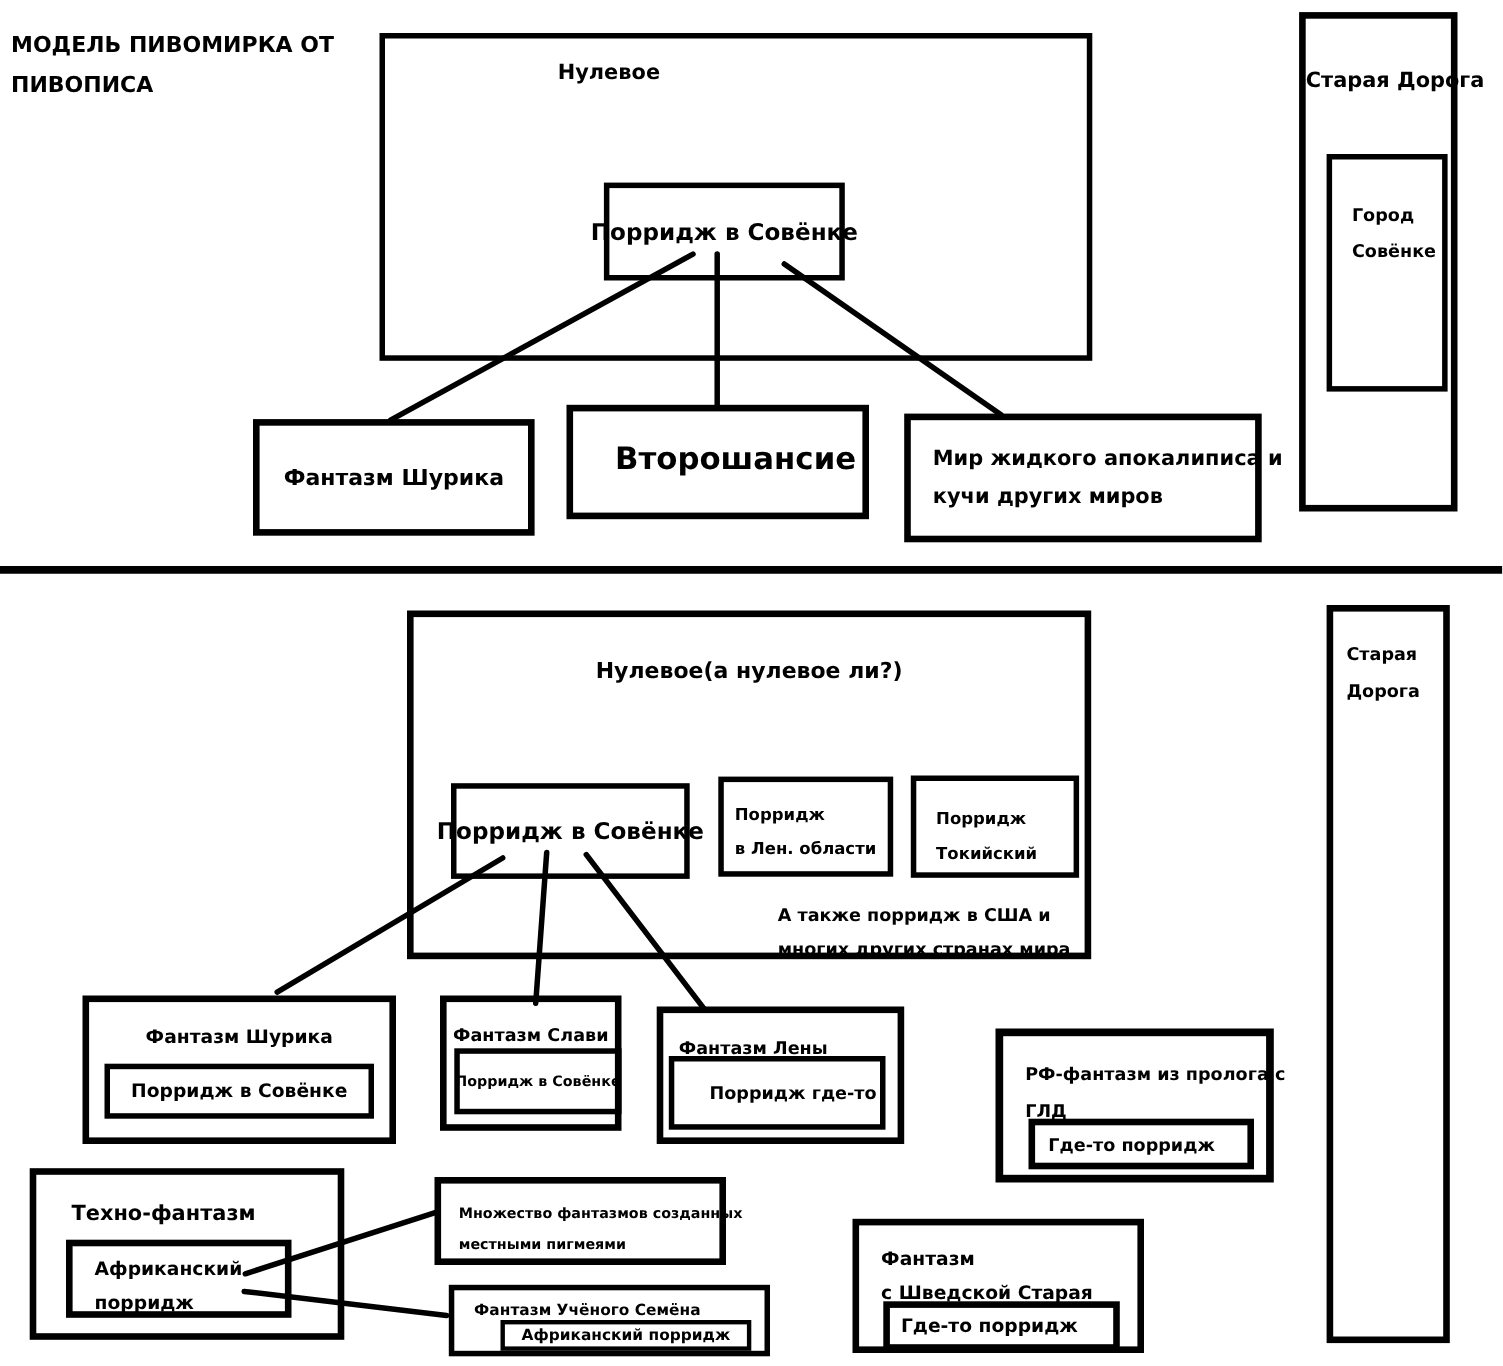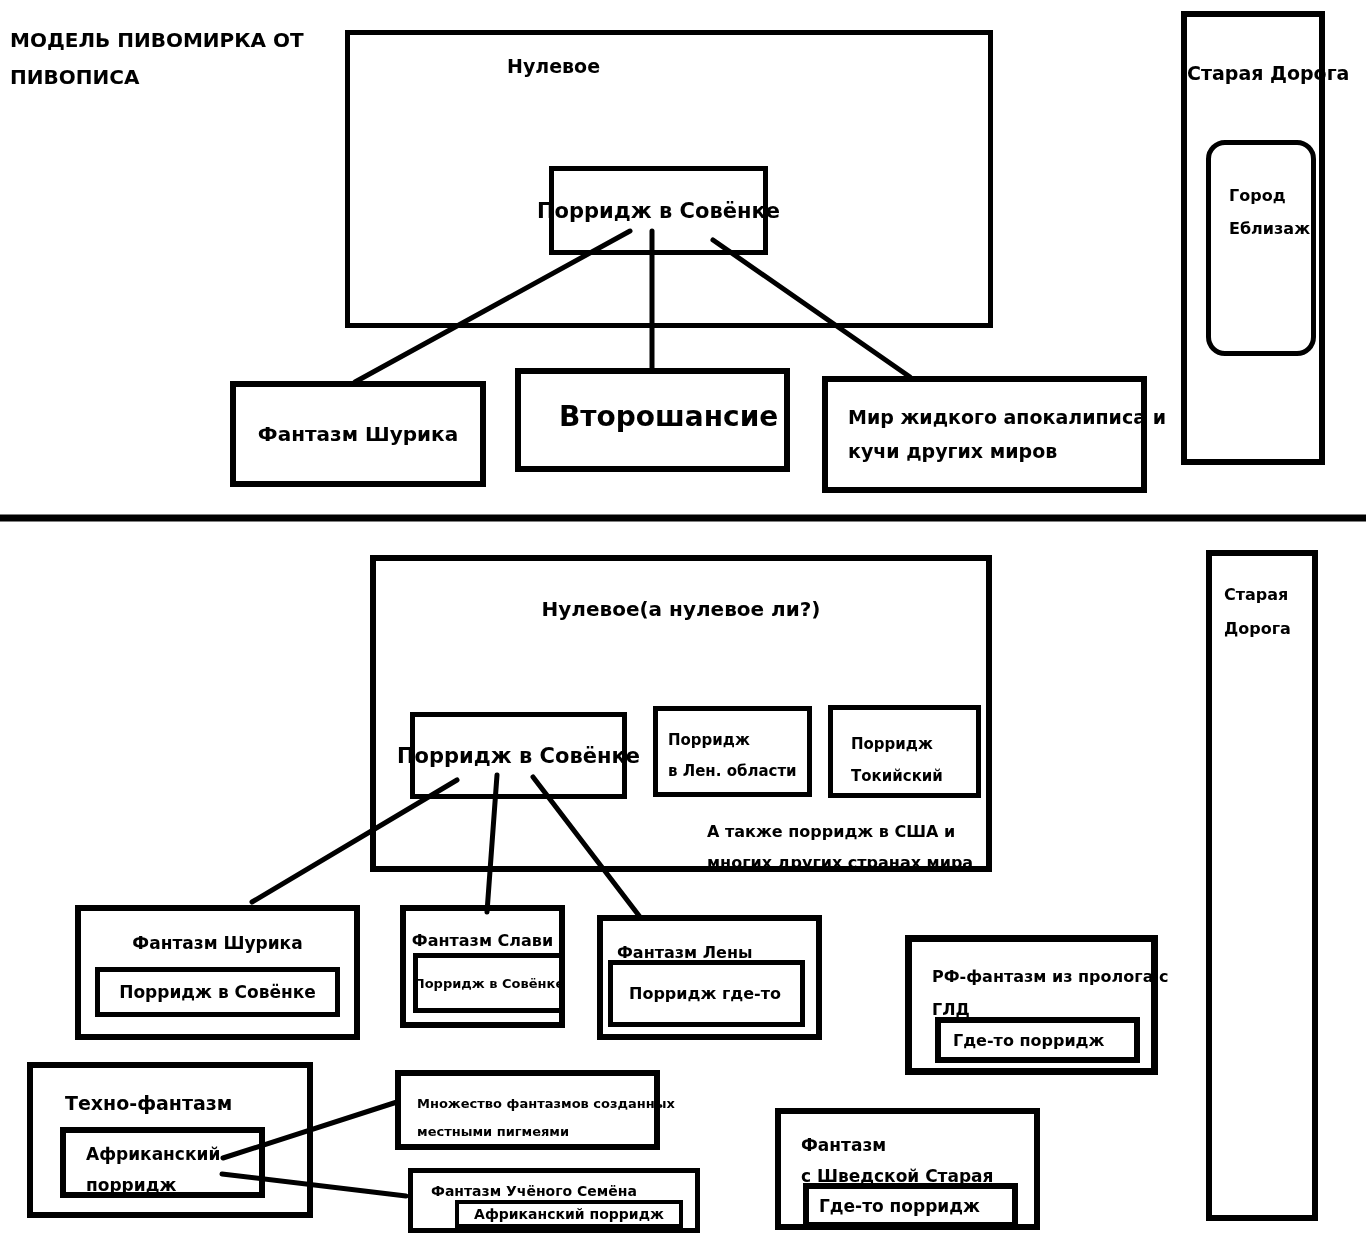--- a/index.html
+++ b/index.html
@@ -45,24 +45,24 @@
 
   <div class="box" style="left:822px;top:376px;width:325px;height:117px;">
     <div class="lbl lines" style="left:20px;top:18px;font-size:19px;line-height:34px;">
       <span>Мир жидкого апокалиписа и</span>
       <span>кучи других миров</span>
     </div>
   </div>
 
   <div class="box" style="left:1181px;top:11px;width:144px;height:454px;">
     <div class="ttl-center" style="top:45px;font-size:19px;">Старая Дорога</div>
-    <div class="box b5" style="left:19px;top:123px;width:110px;height:216px;border-radius:19px;">
+    <div class="box b5" style="left:19px;top:123px;width:110px;height:216px;">
       <div class="lbl lines" style="left:18px;top:34px;font-size:16px;line-height:33px;">
         <span>Город</span>
-        <span>Еблизаж</span>
+        <span>Совёнке</span>
       </div>
     </div>
   </div>
 
   <div class="box" style="left:370px;top:555px;width:622px;height:317px;">
     <div class="ttl-center" style="top:36px;font-size:20px;">Нулевое(а нулевое ли?)</div>
 
     <div class="box b5 center-flex" style="left:34px;top:151px;width:217px;height:87px;">
       <div class="lbl" style="position:static;font-size:21px;">Порридж в Совёнке</div>
     </div>
@@ -97,21 +97,21 @@
   <div class="box" style="left:400px;top:905px;width:165px;height:123px;">
     <div class="ttl-center" style="top:20px;font-size:16px;">Фантазм Слави</div>
     <div class="box b5 center-flex" style="left:7px;top:42px;width:152px;height:60px;">
       <div class="lbl" style="position:static;font-size:13px;">Порридж в Совёнке</div>
     </div>
   </div>
 
   <div class="box" style="left:597px;top:915px;width:225px;height:125px;">
     <div class="lbl" style="left:14px;top:22px;font-size:16px;">Фантазм Лены</div>
     <div class="box b5" style="left:5px;top:39px;width:197px;height:67px;display:flex;align-items:center;">
-      <div class="lbl" style="position:static;font-size:16px;padding-left:16px;">Порридж где-то</div>
+      <div class="lbl" style="position:static;font-size:16px;padding-left:32px;">Порридж где-то</div>
     </div>
   </div>
 
   <div class="box b7" style="left:905px;top:935px;width:253px;height:140px;">
     <div class="lbl lines" style="left:20px;top:18px;font-size:16px;line-height:33px;">
       <span>РФ-фантазм из пролога с</span>
       <span>ГЛД</span>
     </div>
     <div class="box" style="left:23px;top:75px;width:205px;height:46px;display:flex;align-items:center;">
       <div class="lbl" style="position:static;font-size:16px;padding-left:12px;">Где-то порридж</div>

